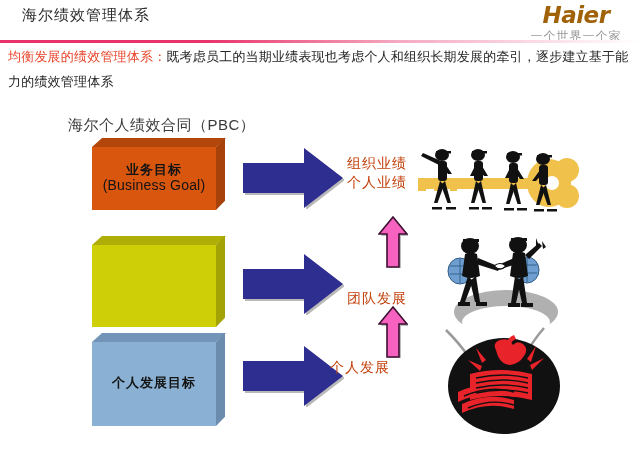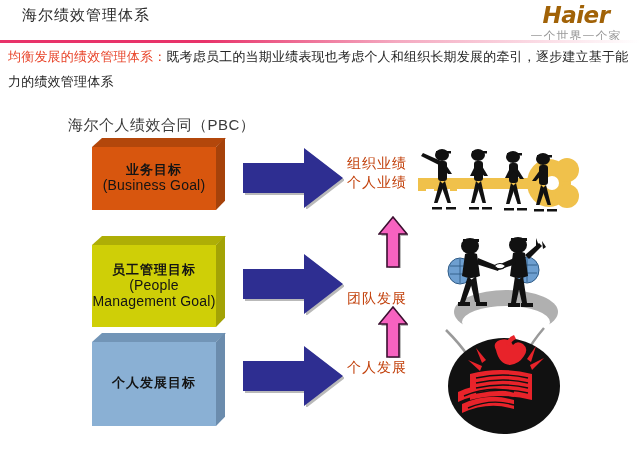--- a/index.html
+++ b/index.html
@@ -175,21 +175,21 @@
   .outcome-label {
     position: absolute;
     font-size: 14px;
     color: #c2410c;
     letter-spacing: 1px;
     line-height: 19px;
     white-space: nowrap;
   }
   #outcome-performance { left: 347px; top: 24px; }
   #outcome-team { left: 347px; top: 138px; margin-top: 21px; }
-  #outcome-individual { left: 347px; top: 228px; }
+  #outcome-individual { left: 330px; top: 228px; }
 
   
   #illus-key { position: absolute; left: 412px; top: 8px; width: 178px; height: 82px; }
   #illus-team { position: absolute; left: 432px; top: 98px; width: 148px; height: 110px; }
   #illus-books { position: absolute; left: 440px; top: 196px; width: 152px; height: 112px; }
 </style>
 </head>
 <body>
 
 <div id="slide-title">海尔绩效管理体系</div>
@@ -216,24 +216,20 @@
     <div class="goal-text">
       <div class="cn">业务目标</div>
       <div class="en">(Business Goal)</div>
     </div>
   </div>
 
   <div class="goal-box" id="goal-box-people">
     <div class="box-top"></div>
     <div class="box-side"></div>
     <div class="box-face"></div>
-    <div class="goal-text">
-      <div class="cn">员工管理目标</div>
-      <div class="en">(People Management Goal)</div>
-    </div>
   </div>
 
   <div class="goal-box" id="goal-box-individual">
     <div class="box-top"></div>
     <div class="box-side"></div>
     <div class="box-face"></div>
     <div class="goal-text">
       <div class="cn">个人发展目标</div>
     </div>
   </div>

